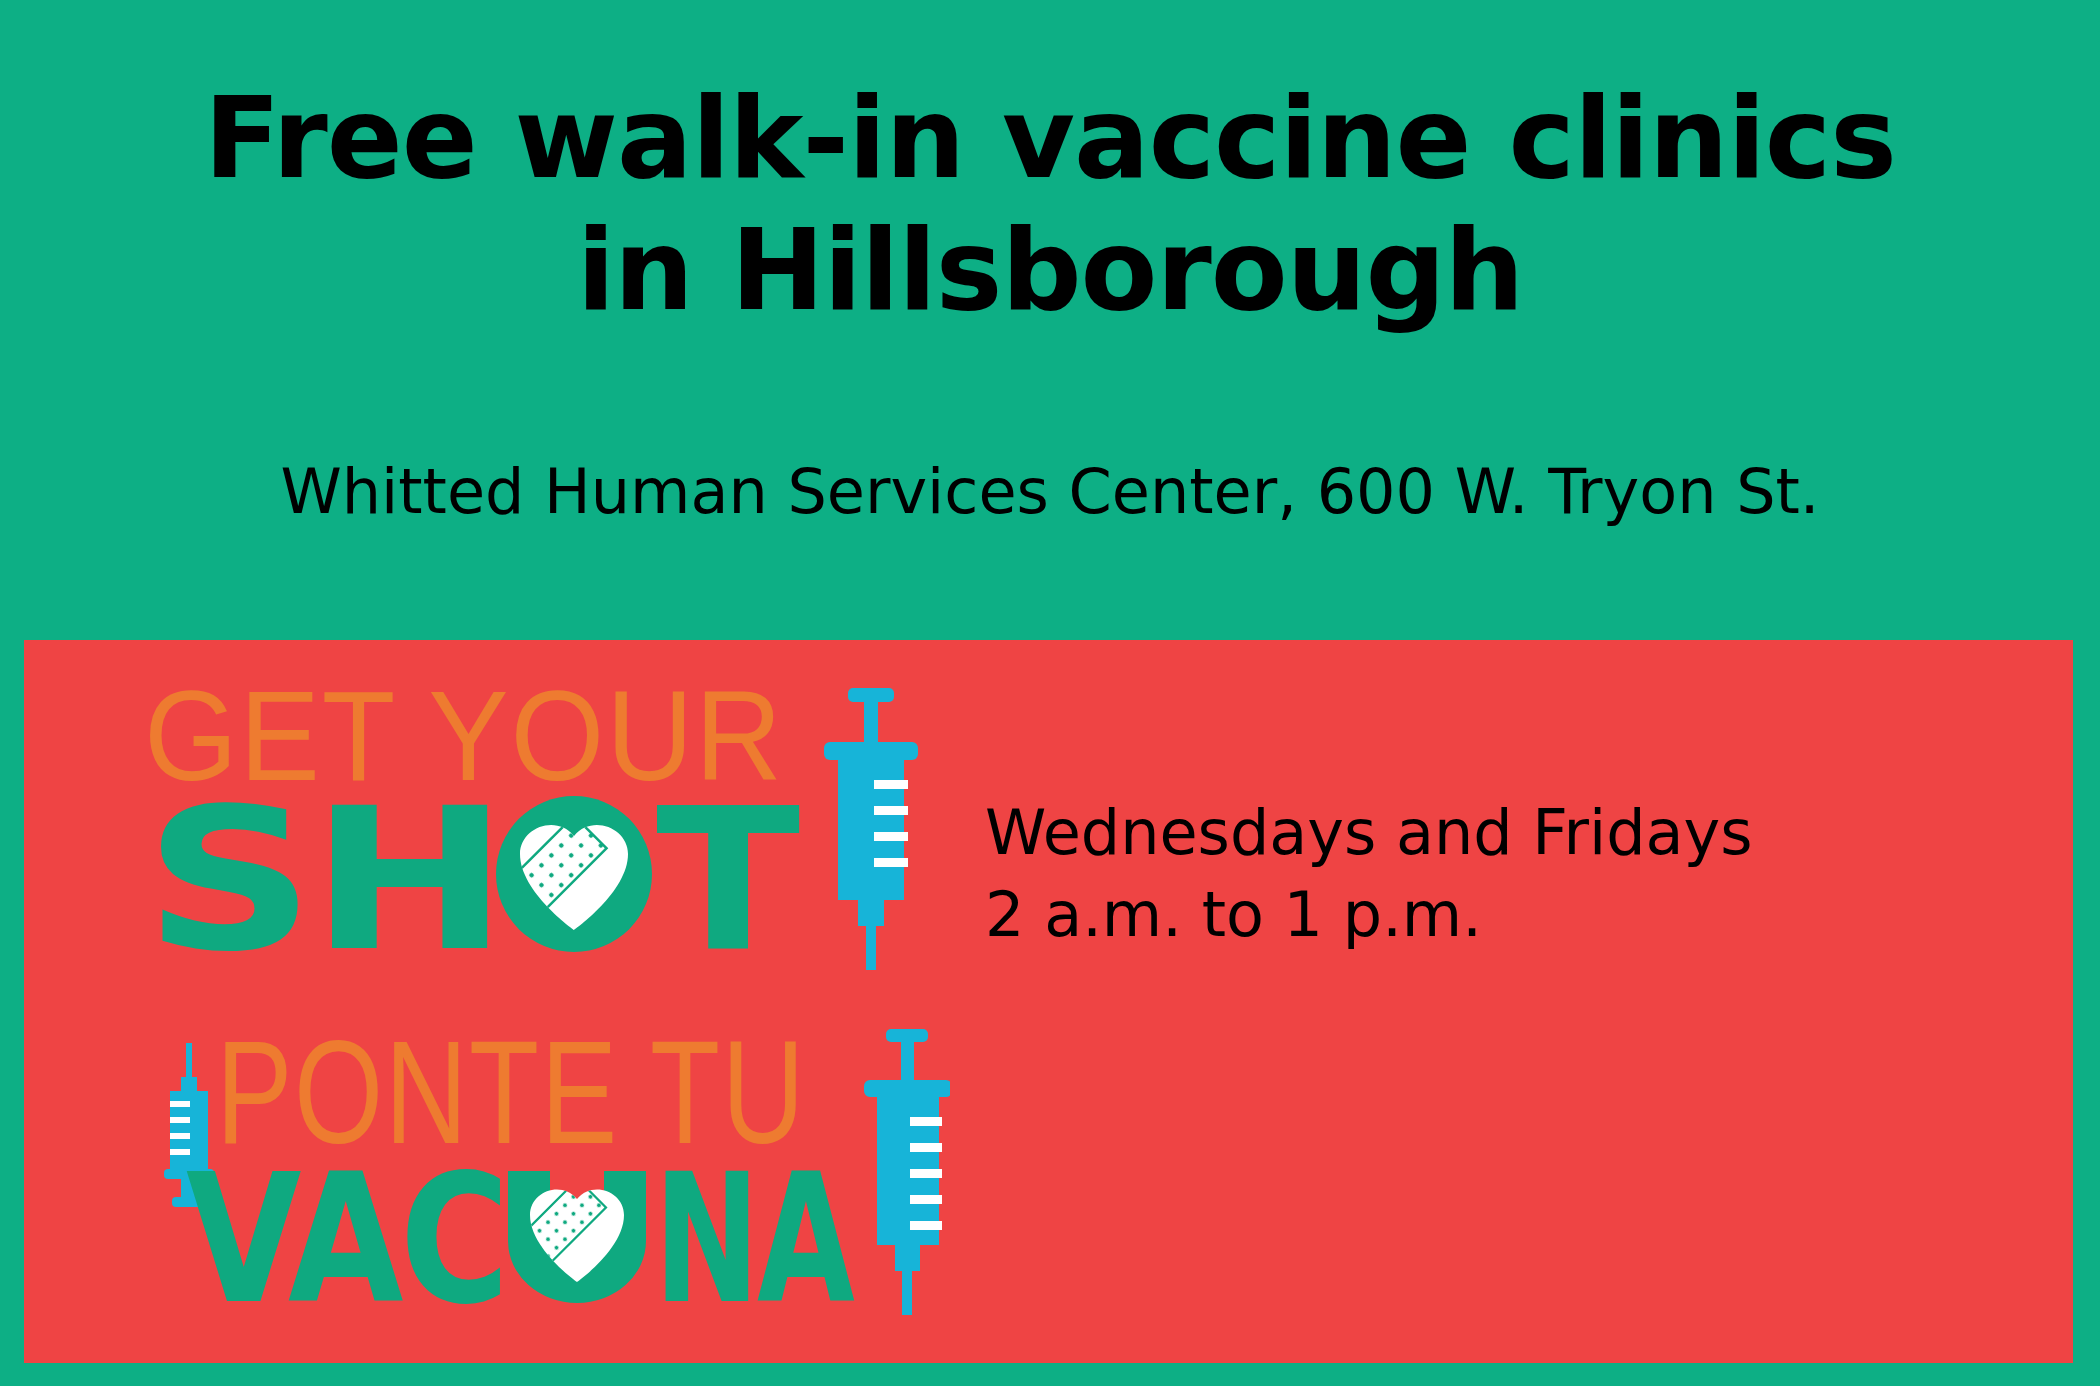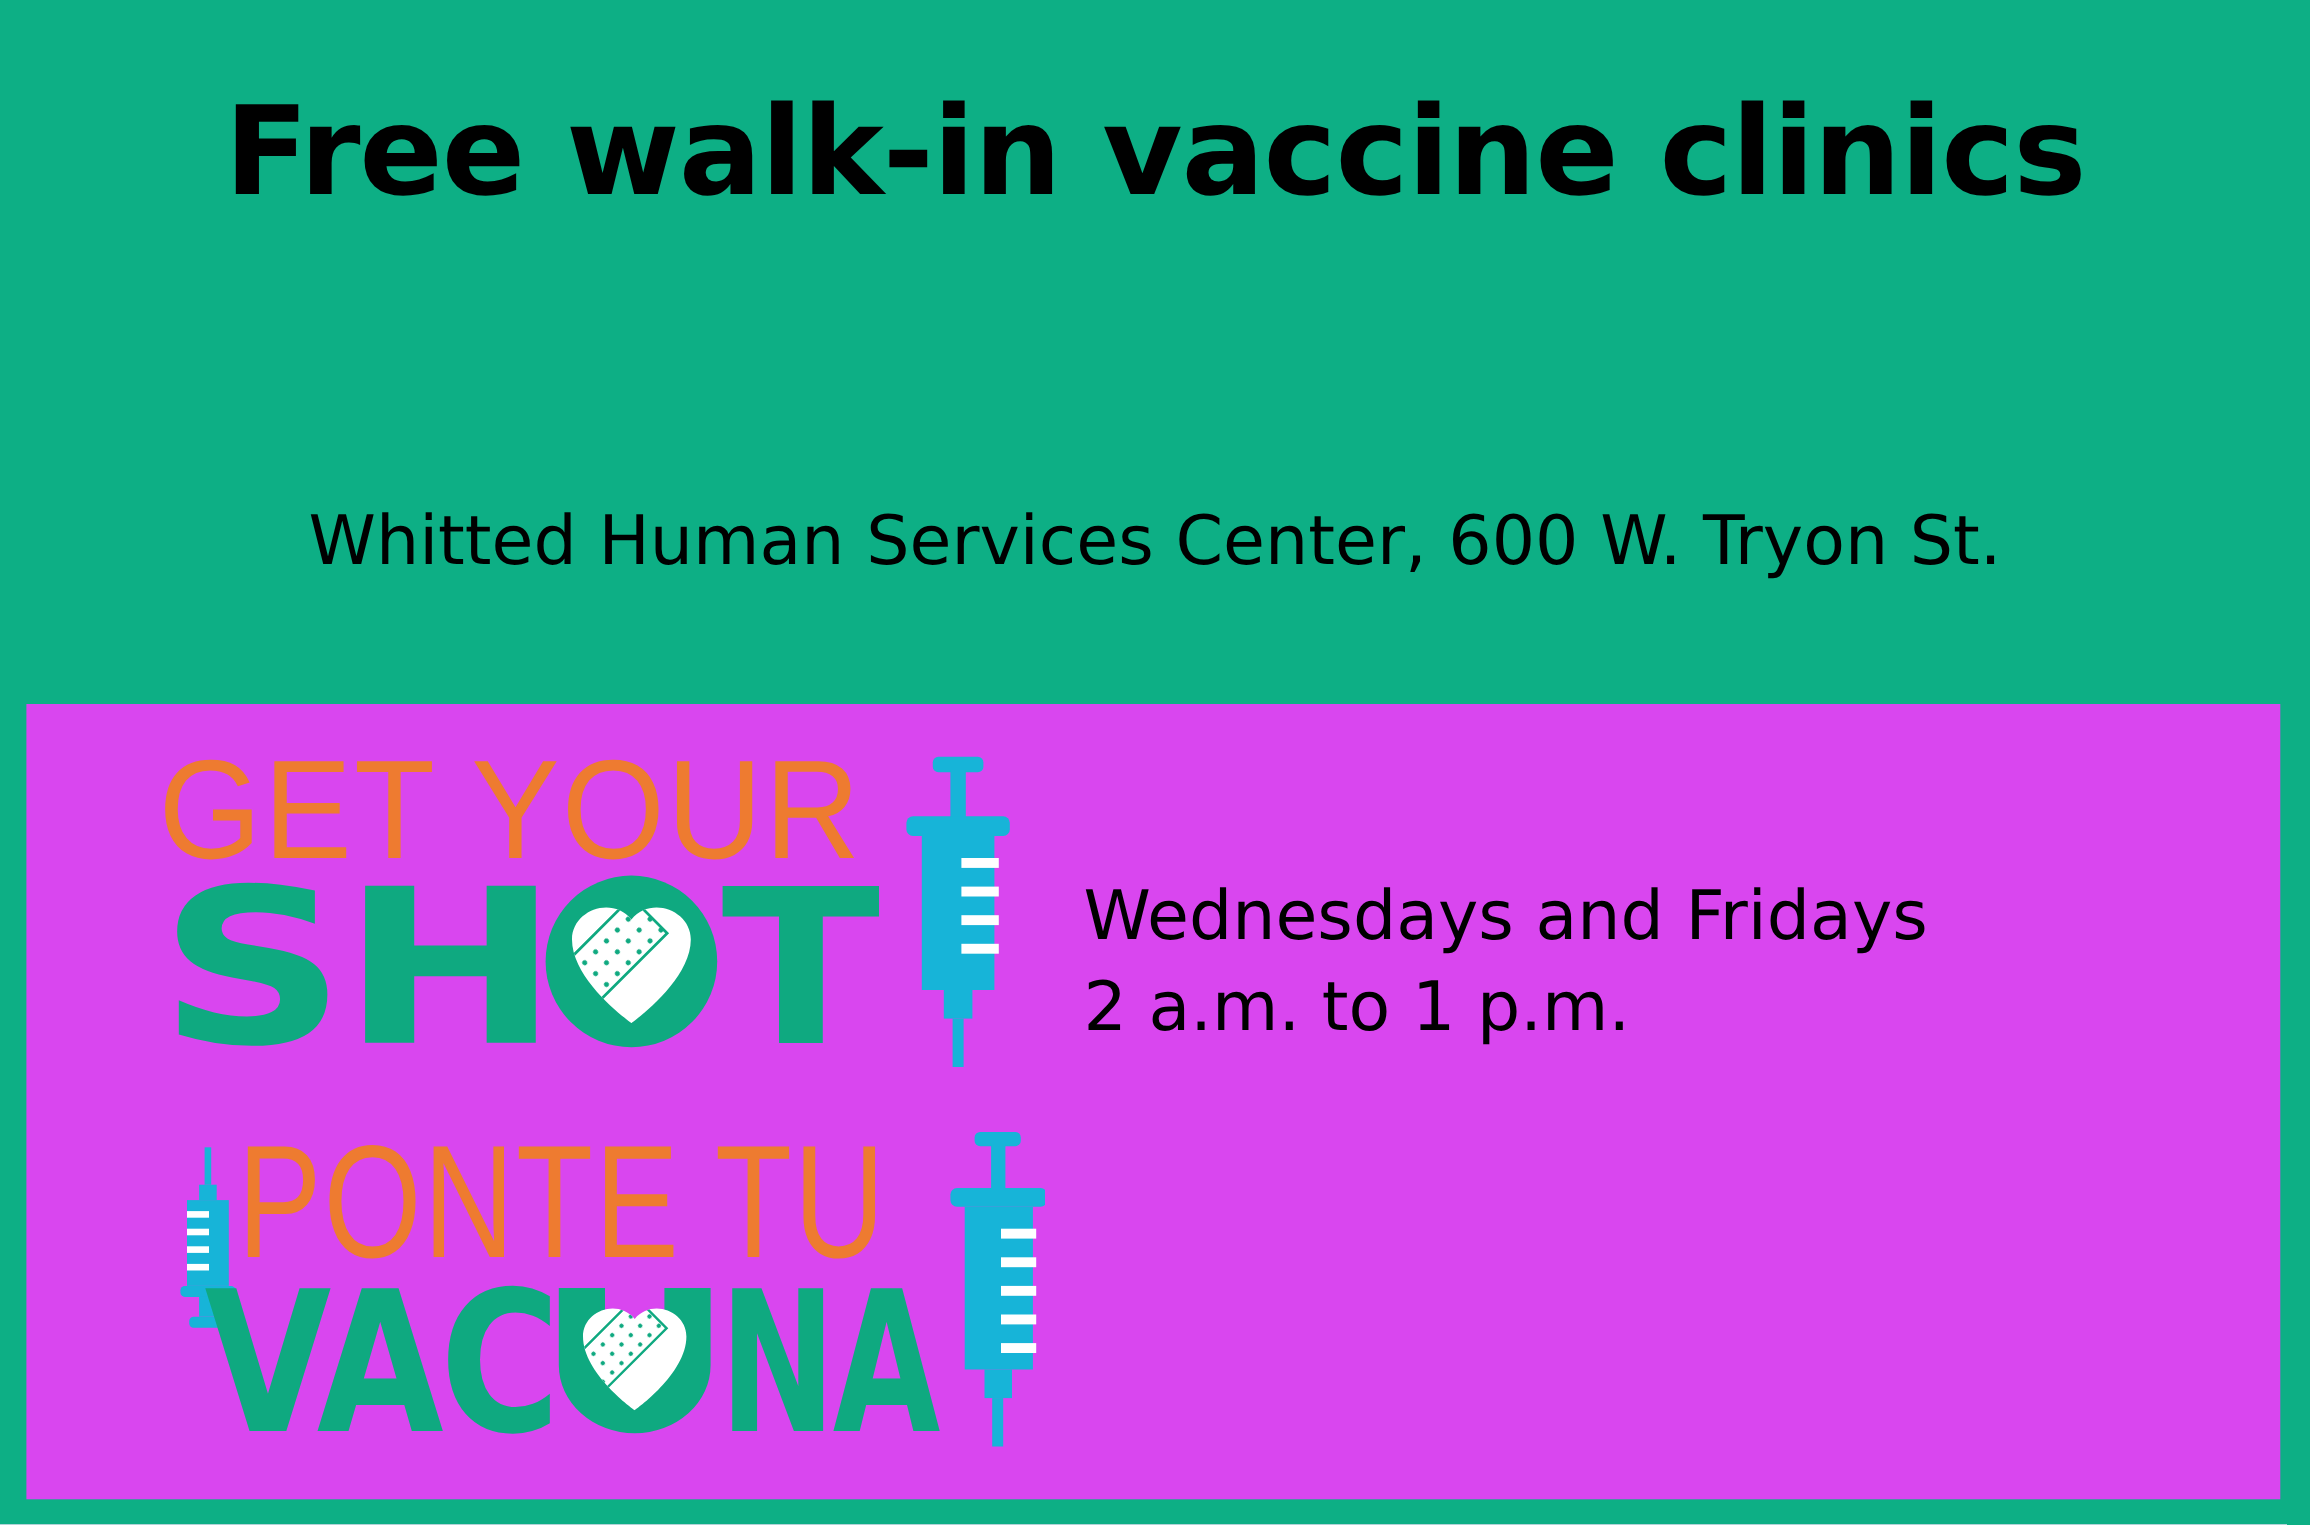--- a/index.html
+++ b/index.html
@@ -57,21 +57,21 @@
     letter-spacing: 0px;
   }
 
   
   .card {
     position: absolute;
     left: 24px;
     top: 640px;
     width: 2049px;
     height: 723px;
-    background: #d946ef;
+    background: #ef4444;
     display: flex;
     flex-direction: row;
     align-items: flex-start;
   }
 
   .card-left {
     position: relative;
     width: 930px;
     height: 723px;
     flex: none;
@@ -116,20 +116,21 @@
   
 </style>
 </head>
 <body>
 
 <div class="poster">
 
   <div class="header">
     <div class="title">
       <div>Free walk-in vaccine clinics</div>
+      <div>in Hillsborough</div>
     </div>
     <div class="subtitle">Whitted Human Services Center, 600 W. Tryon St.</div>
   </div>
 
   <div class="card">
 
     <div class="card-left">
       <div class="logo">
 
         <div class="logo-en">

